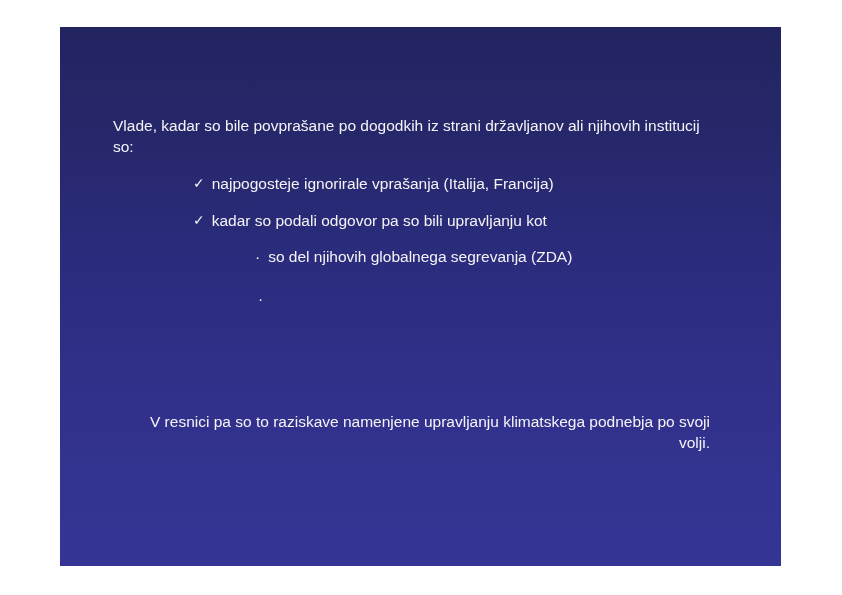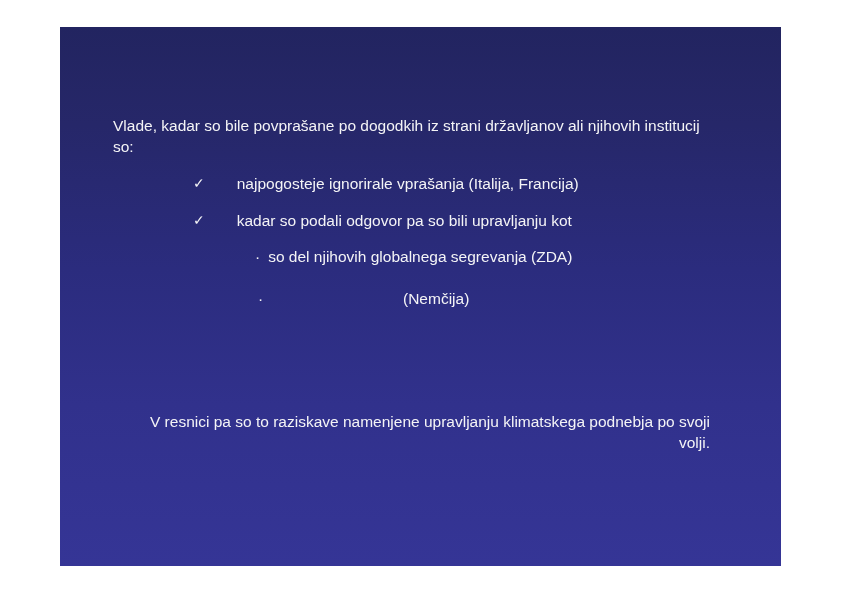--- a/index.html
+++ b/index.html
@@ -62,21 +62,20 @@
   .check-marker {
     flex: 0 0 auto;
     font-size: 14px;
     line-height: 21px;
     padding-right: 7px;
     color: #f4f4f6;
   }
   .check-label {
     flex: 1 1 auto;
     line-height: 21px;
-    margin-left: 25px;
   }
 
   
   .dot-item {
     position: absolute;
     width: 460px;
     display: flex;
     align-items: flex-start;
   }
   #dot-item-0 { left: 195px; top: 219px; }
@@ -128,20 +127,19 @@
     </div>
 
     <div id="dot-item-0" class="dot-item body-text">
       <span class="dot-marker">·</span>
       <span class="dot-label">so del njihovih globalnega segrevanja (ZDA)</span>
     </div>
 
     <div id="dot-item-1" class="dot-item body-text">
       <span class="dot-marker">·</span>
       <span class="dot-label">
-        <span class="wrap-line">(Nemčija)</span>
       </span>
     </div>
 
     <div id="closing-para" class="body-text">V resnici pa so to raziskave namenjene upravljanju klimatskega podnebja po svoji volji.</div>
 
   </div>
 </div>
 
 </body></html>

